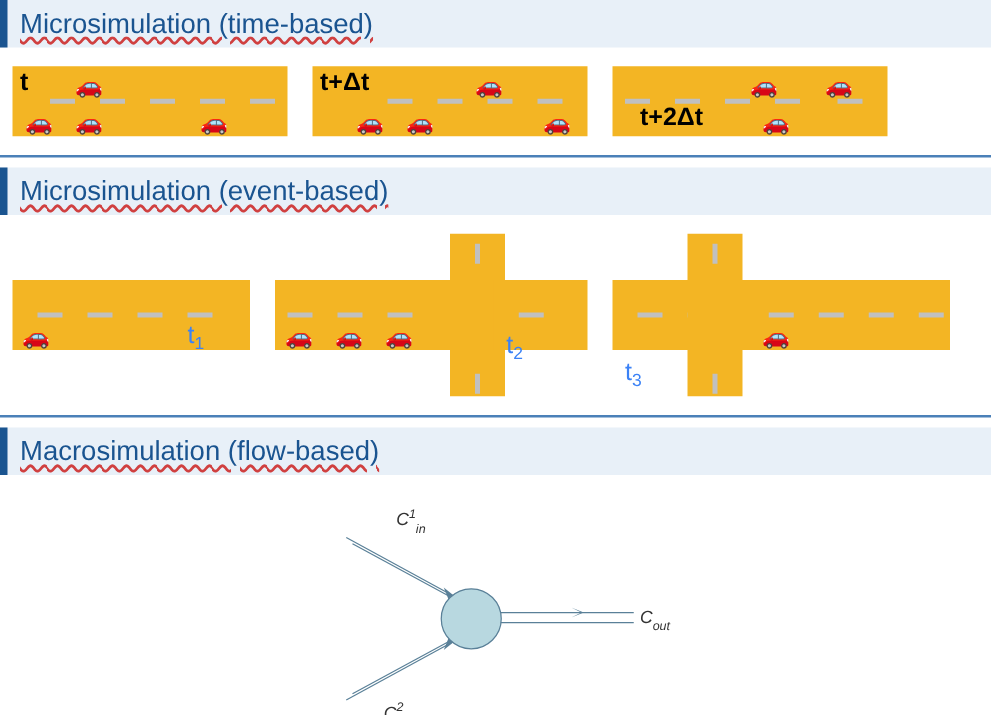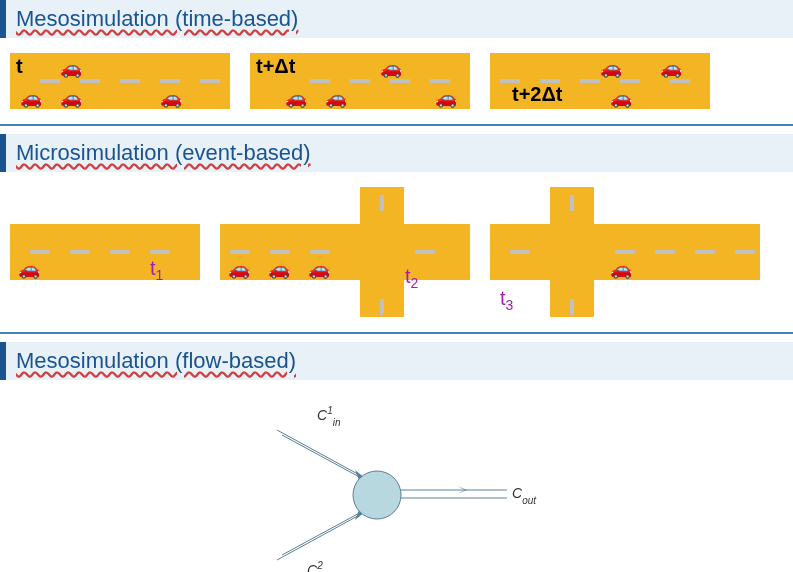--- a/index.html
+++ b/index.html
@@ -10,34 +10,34 @@
 .road-row{display:flex;gap:20px;align-items:flex-start}
 .road-panel{background:#f3b524;position:relative;flex-shrink:0}
 .micro-panel{width:220px;height:56px}
 .lane-marker{position:absolute;height:4px;background:#c0c0c0}
 .time-label{position:absolute;font-size:20px;font-weight:bold;color:#000;background:transparent}
 .car{position:absolute;font-size:18px}
 .car-white{color:#fff}
 .car-dark{color:#5a6068}
 .car-blue{color:#4a7090}
 .meso1{width:190px;height:56px}
-.tlabel{position:absolute;font-size:20px;color:#a21caf}
+.tlabel{position:absolute;font-size:20px;color:#3b82f6}
 .tlabel sub{font-size:14px}
 .macro-area{display:flex;justify-content:center;padding:10px 0}
 .macro-svg{width:300px;height:180px}
 .node-circle{fill:#b8d8e0;stroke:#5a8098;stroke-width:1}
 .flow-line{stroke:#5a8098;stroke-width:1;fill:none}
 .arrow-head{fill:#5a8098}
 .flow-label{font-size:14px;font-style:italic;fill:#333}
 </style>
 </head>
 <body>
 
 <div class="section-header">
-  <span class="section-title">Mesosimulation (time-based)</span>
+  <span class="section-title">Microsimulation (time-based)</span>
 </div>
 <div class="section-content">
   <div class="road-row">
 
     <div class="road-panel micro-panel">
       <span class="time-label" style="left:6px;top:2px">t</span>
       <div class="lane-marker" style="left:30px;top:26px;width:20px"></div>
       <div class="lane-marker" style="left:70px;top:26px;width:20px"></div>
       <div class="lane-marker" style="left:110px;top:26px;width:20px"></div>
       <div class="lane-marker" style="left:150px;top:26px;width:20px"></div>
@@ -127,21 +127,21 @@
         <div class="lane-marker" style="left:150px;top:26px;width:20px"></div>
         <span class="car car-dark" style="left:25px;top:34px">🚗</span>
       </div>
       <span class="tlabel" style="left:10px;top:100px"><span>t</span><sub>3</sub></span>
     </div>
 
   </div>
 </div>
 
 <div class="section-header">
-  <span class="section-title">Mesosimulation (flow-based)</span>
+  <span class="section-title">Macrosimulation (flow-based)</span>
 </div>
 <div class="macro-area">
   <svg class="macro-svg" viewBox="0 0 300 180">
     <line class="flow-line" x1="30" y1="30" x2="118" y2="78"></line>
     <line class="flow-line" x1="35" y1="35" x2="118" y2="80"></line>
     <polygon class="arrow-head" points="118,78 108,70 112,80"></polygon>
     <line class="flow-line" x1="30" y1="160" x2="118" y2="112"></line>
     <line class="flow-line" x1="35" y1="155" x2="118" y2="110"></line>
     <polygon class="arrow-head" points="118,112 108,120 112,110"></polygon>
     <line class="flow-line" x1="150" y1="90" x2="260" y2="90"></line>

